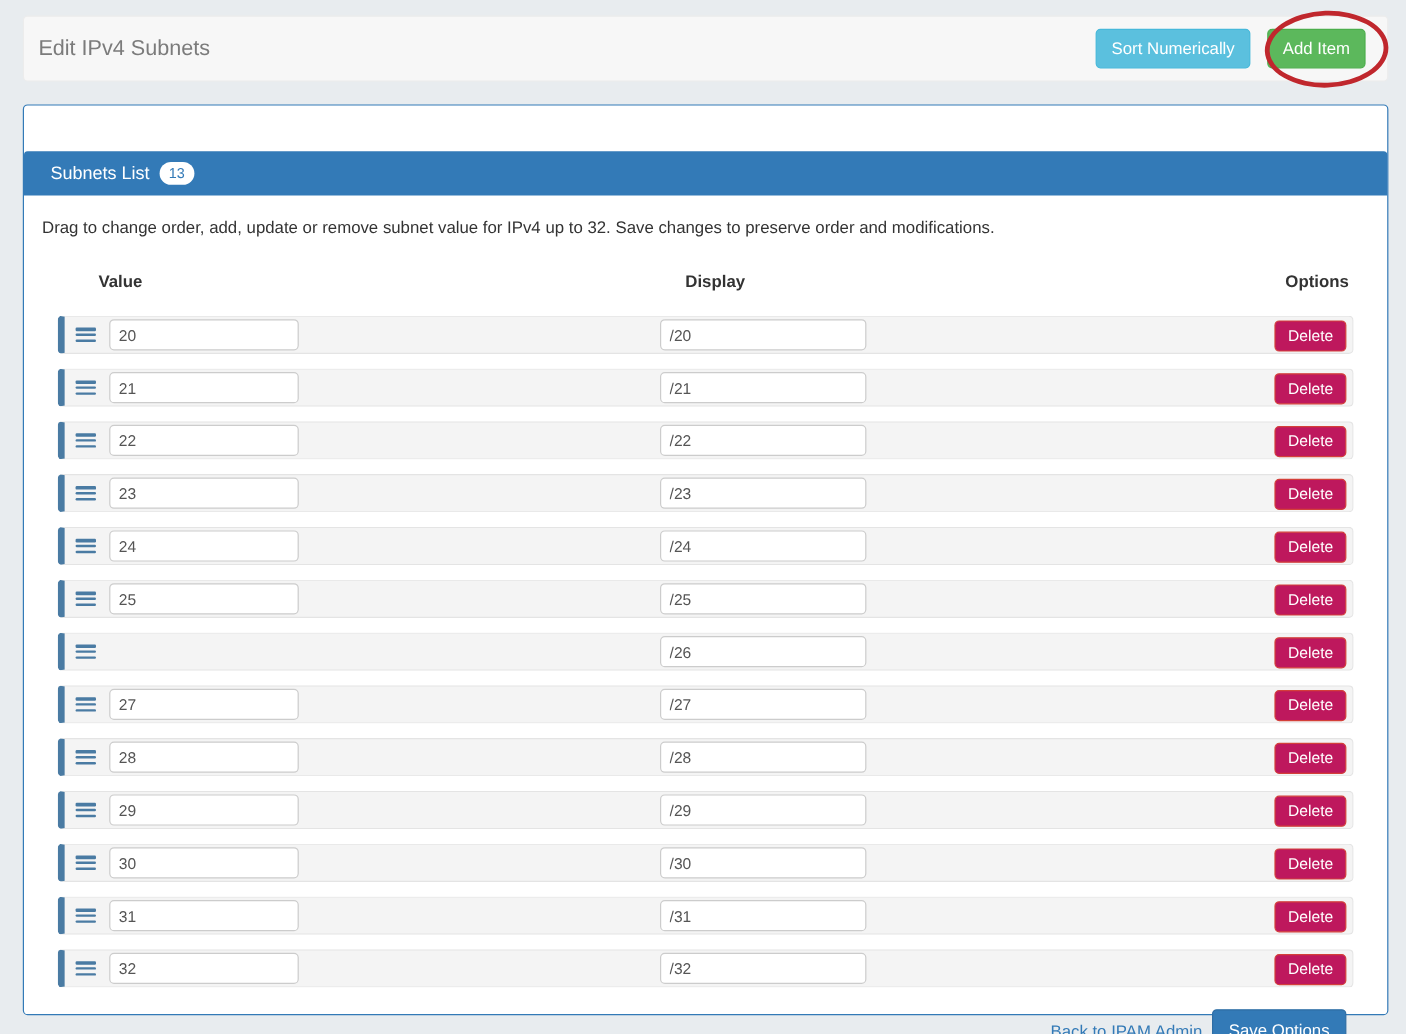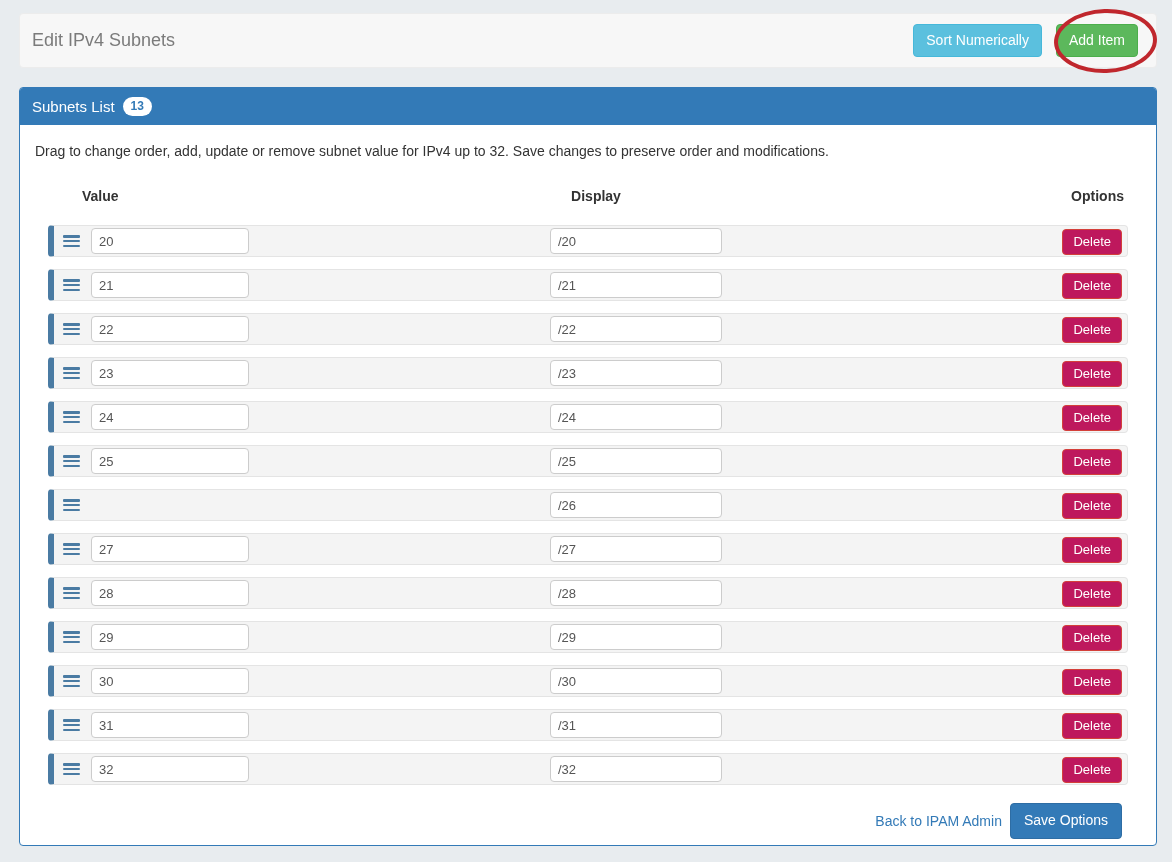--- a/index.html
+++ b/index.html
@@ -56,28 +56,29 @@
   .panel {
     position:absolute; left:19px; top:87px;
     width:1138px; height:759px;
     background:#fff;
     border:1px solid #337ab7;
     border-radius:4px;
   }
   .panel-heading {
     height:37px; background:#337ab7; color:#fff;
     display:flex; align-items:center;
-    padding:0 12px;
+    padding:0 22px;
     border-radius:3px 3px 0 0;
     font-size:15px;
+    margin-top:38px;
   }
   .badge {
     background:#fff; color:#337ab7;
     border-radius:10px; padding:2px 8px;
-    font-size:12px; font-weight:bold;
+    font-size:12px; font-weight:normal;
     margin-left:8px; line-height:1.2;
   }
   .panel-body { padding:14px 15px 0 15px; position:relative; }
 
   .description { font-size:14px; color:#333; margin:3px 0 0 0; line-height:18px; }
 
   .cols-header {
     margin:28px 13px 0 13px;
     position:relative; height:18px;
     font-size:14px; font-weight:bold; color:#333;

